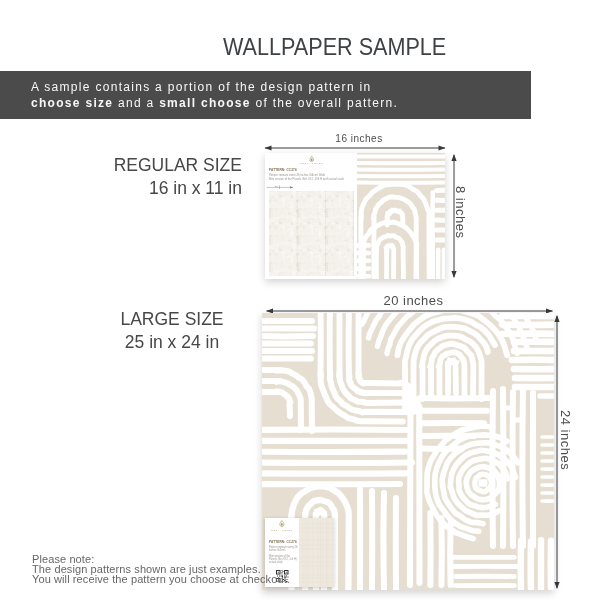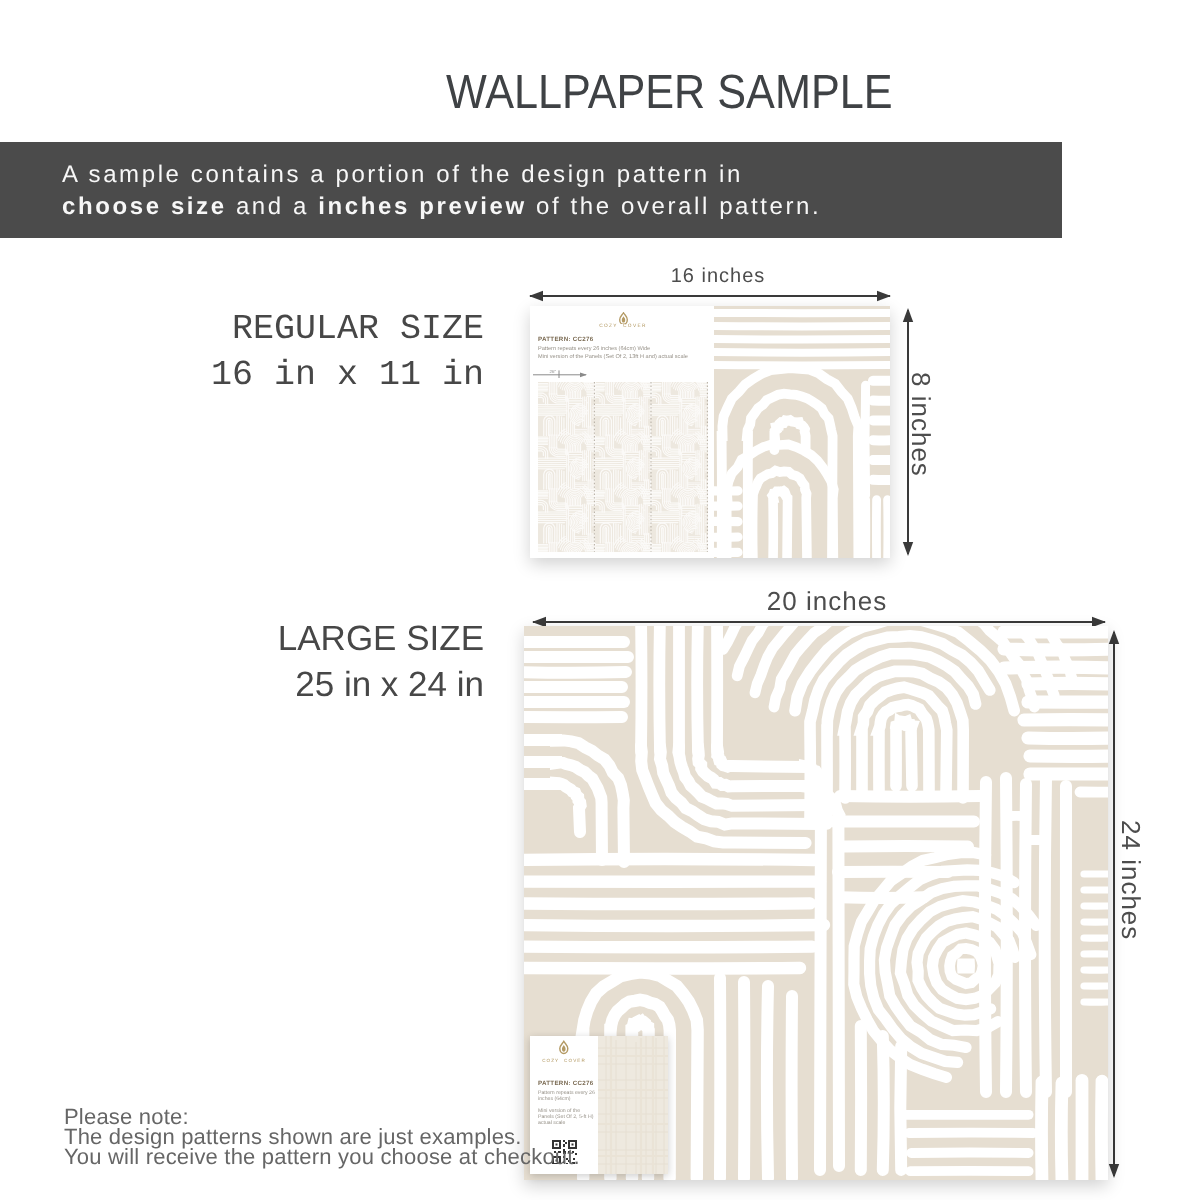--- a/index.html
+++ b/index.html
@@ -140,25 +140,25 @@
 <path d="M-3.0 123.2 Q4.5 123.3 12.0 123.2" stroke-width="4.6"></path>
 </g>
 </defs>
   </svg>
 
 <div class="abs" style="left:222.5px;top:33px;font-size:24px;color:#3f4245;transform:scaleX(0.9);transform-origin:0 0;white-space:nowrap;">WALLPAPER SAMPLE</div>
 
 <div class="abs" style="left:0;top:71px;width:531px;height:48px;background:#4b4b4b;color:#f7f7f7;">
   <div style="margin:7.5px 0 0 31px;font-size:12px;line-height:16px;letter-spacing:1.3px;">
     A sample contains a portion of the design pattern in<br>
-    <b>choose size</b> and a <b>inches preview</b> of the overall pattern.
+    <b>choose size</b> and a <b>small choose</b> of the overall pattern.
   </div>
 </div>
 
-<div class="abs" style="left:102px;top:154.3px;width:140px;text-align:right;color:#474747;font-size:17.5px;line-height:23px;font-family:Liberation Mono, monospace;">REGULAR SIZE<br>16 in x 11 in</div>
+<div class="abs" style="left:102px;top:154.3px;width:140px;text-align:right;color:#474747;font-size:17.5px;line-height:23px;">REGULAR SIZE<br>16 in x 11 in</div>
 
 <div class="abs" style="left:269px;top:133px;width:180px;text-align:center;color:#4d4d4d;font-size:10px;letter-spacing:0.5px;">16 inches</div>
 <svg class="abs" style="left:263px;top:143px;" width="184" height="10" viewBox="0 0 184 10">
   <line x1="2" y1="5" x2="182" y2="5" stroke="#3a3a3a" stroke-width="1"></line>
   <path d="M1.5 5 L8.5 2.4 L8.5 7.6 Z" fill="#3a3a3a"></path>
   <path d="M182.5 5 L175.5 2.4 L175.5 7.6 Z" fill="#3a3a3a"></path>
 </svg>
 
 <svg class="abs" style="left:449px;top:152px;" width="10" height="128" viewBox="0 0 10 128">
   <line x1="5" y1="3" x2="5" y2="125" stroke="#3a3a3a" stroke-width="1"></line>
@@ -211,21 +211,21 @@
       <line x1="84.7" y1="0" x2="84.7" y2="85"></line>
     </g>
   </svg>
 
   <svg class="abs" style="left:92px;top:0;" width="88" height="126" viewBox="0 0 88 126">
     <rect x="0" y="0" width="88" height="126" fill="#e6ded1"></rect>
     <use href="#rtile" filter="url(#rough)"></use>
   </svg>
 </div>
 
-<div class="abs" style="left:102px;top:307.5px;width:140px;text-align:right;color:#474747;font-size:17.5px;line-height:23px;">LARGE SIZE<br>25 in x 24 in</div>
+<div class="abs" style="left:102px;top:307.5px;width:140px;text-align:center;color:#474747;font-size:17.5px;line-height:23px;">LARGE SIZE<br>25 in x 24 in</div>
 
 <div class="abs" style="left:267.5px;top:292.5px;width:292px;text-align:center;color:#4d4d4d;font-size:13px;letter-spacing:0.5px;">20 inches</div>
 <svg class="abs" style="left:264px;top:306px;" width="290" height="10" viewBox="0 0 290 10">
   <line x1="2.5" y1="5" x2="288.5" y2="5" stroke="#3a3a3a" stroke-width="1"></line>
   <path d="M2 5 L9 2.4 L9 7.6 Z" fill="#3a3a3a"></path>
   <path d="M289 5 L282 2.4 L282 7.6 Z" fill="#3a3a3a"></path>
 </svg>
 
 <svg class="abs" style="left:552px;top:313px;" width="10" height="278" viewBox="0 0 10 278">
   <line x1="5" y1="3" x2="5" y2="275" stroke="#3a3a3a" stroke-width="1"></line>

